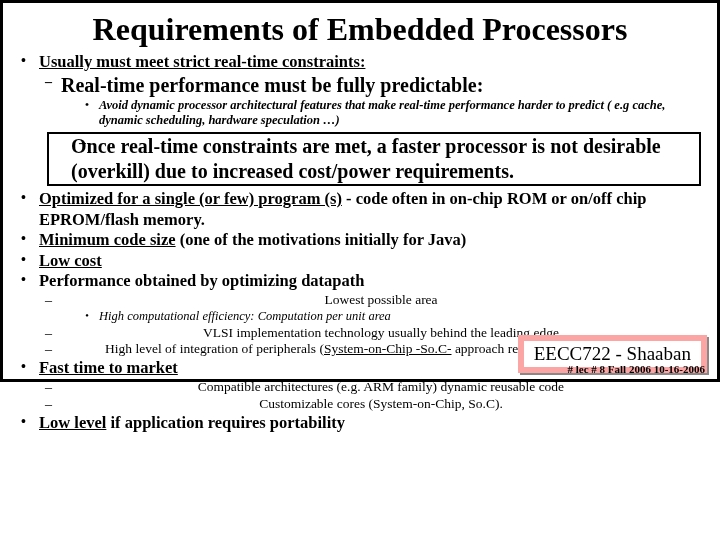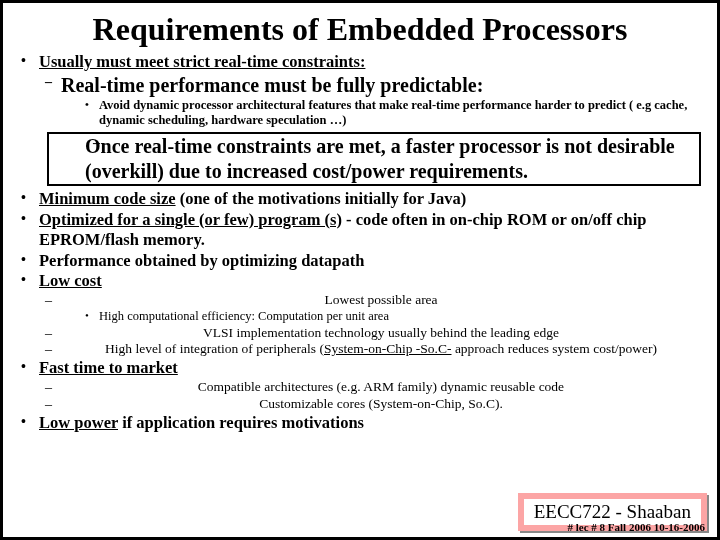--- a/index.html
+++ b/index.html
@@ -5,47 +5,47 @@
   * { margin: 0; padding: 0; box-sizing: border-box; }
   body {
     width: 720px;
     height: 540px;
     background: #fff;
     font-family: "Times New Roman", Times, serif;
     position: relative;
   }
   .slide {
     width: 720px;
-    height: 540px;
+    height: 382px;
     border: 3px solid #000;
     position: relative;
     padding: 6px 16px 0 16px;
   }
   .title {
     font-size: 32px;
     font-weight: bold;
     text-align: center;
     margin: 2px 0 4px 0;
   }
   ul { list-style: none; }
   .b1 { padding-left: 20px; position: relative; }
   .b1::before { content: "•"; position: absolute; left: 2px; top: 0; font-size: 14px; }
   .b2 { padding-left: 42px; position: relative; }
   .b2::before { content: "–"; position: absolute; left: 26px; top: 0; font-size: 14px; }
-  .b3 { padding-left: 80px; position: relative; }
+  .b3 { padding-left: 80px; position: relative; font-style: italic; }
   .b3::before { content: "•"; position: absolute; left: 66px; top: 0; font-size: 11px; }
   .lv1 { font-size: 16.5px; font-weight: bold; line-height: 1.25; }
   .lv2 { font-size: 20px; font-weight: bold; line-height: 1.25; }
   .lv3 { font-size: 12.5px; font-weight: bold; line-height: 1.25; }
   .lv2s { font-size: 13.5px; font-weight: normal; line-height: 1.25; text-align: center; }
   .u { text-decoration: underline; margin-top: 14px; }
   .box1 {
     border: 2px solid #000;
     margin: 3px 0 3px 28px;
-    padding: 0 18px;
+    padding: 0 4px;
   }
   .footer-badge {
     position: absolute;
     right: 10px;
     bottom: 6px;
     border: 6px solid #fca5a5;
     box-shadow: 2px 2px 0 #888;
     padding: 2px 10px;
     font-size: 19px;
     background: #fff;
@@ -71,29 +71,29 @@
     <li class="b3 lv3">Avoid dynamic processor architectural features that make real-time performance harder to predict ( e.g cache, dynamic scheduling, hardware speculation …)</li>
   </ul>
 
   <div class="box1">
     <ul>
       <li class="b2 lv2" style="padding-left:18px">Once real-time constraints are met, a faster processor is not desirable (overkill) due to increased cost/power requirements.</li>
     </ul>
   </div>
 
   <ul>
+    <li class="b1 lv1"><span class="u">Optimized for a single (or few) program (s)</span><span> - code often in on-chip ROM or on/off chip EPROM/flash memory.</span></li>
     <li class="b1 lv1"><span class="u">Minimum code size</span><span> (one of the motivations initially for Java)</span></li>
-    <li class="b1 lv1"><span class="u">Optimized for a single (or few) program (s)</span><span> - code often in on-chip ROM or on/off chip EPROM/flash memory.</span></li>
+    <li class="b1 lv1"><span class="u">Low cost</span></li>
     <li class="b1 lv1">Performance obtained by optimizing datapath</li>
-    <li class="b1 lv1"><span class="u">Low cost</span></li>
     <li class="b2 lv2s">Lowest possible area</li>
     <li class="b3 lv3" style="font-weight:normal">High computational efficiency:  Computation per unit area</li>
     <li class="b2 lv2s">VLSI implementation technology usually behind the leading edge</li>
     <li class="b2 lv2s"><span>High level of integration of peripherals (</span><span class="u">System-on-Chip -So.C-</span><span> approach reduces system cost/power)</span></li>
     <li class="b1 lv1"><span class="u">Fast time to market</span></li>
     <li class="b2 lv2s">Compatible architectures  (e.g. ARM family) dynamic reusable code</li>
     <li class="b2 lv2s">Customizable cores (System-on-Chip, So.C).</li>
-    <li class="b1 lv1"><span class="u">Low power</span><span> if application requires motivations</span></li>
+    <li class="b1 lv1"><span class="u">Low level</span><span> if application requires portability</span></li>
   </ul>
 
   <div class="footer-badge">EECC722 - Shaaban</div>
   <div class="footer-line">#  lec # 8    Fall 2006   10-16-2006</div>
 </div>
 
 </body></html>

